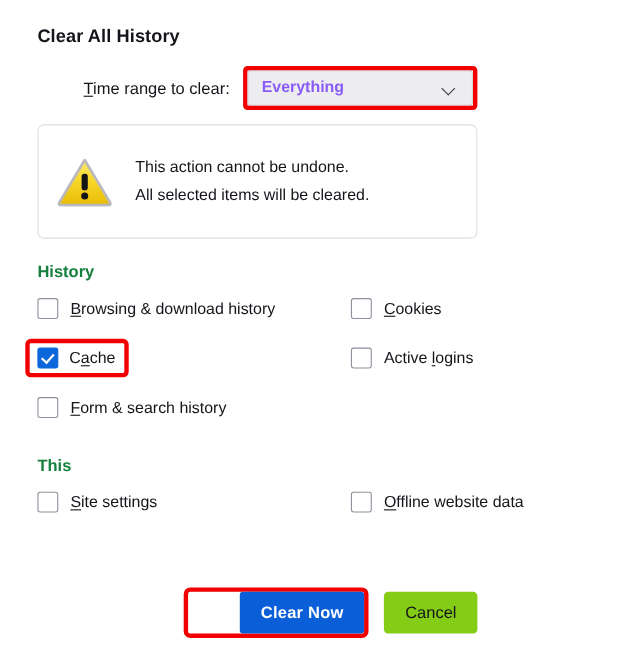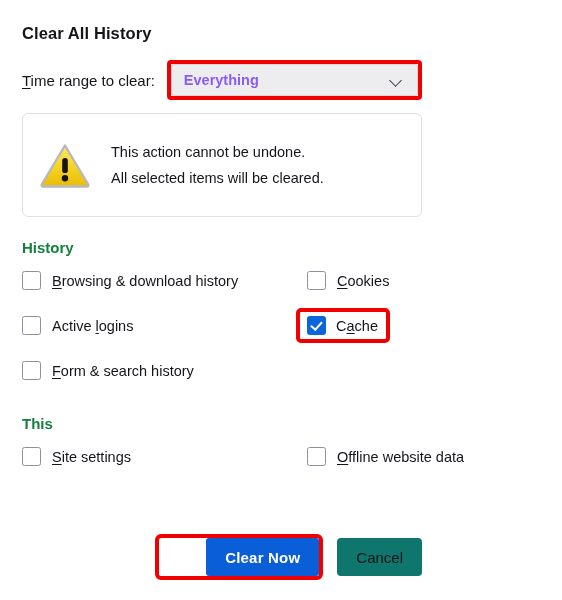--- a/index.html
+++ b/index.html
@@ -12,21 +12,21 @@
     height: 600px;
     font-family: "Liberation Sans", "DejaVu Sans", sans-serif;
     color: #1b1b1d;
     -webkit-font-smoothing: antialiased;
     overflow: hidden;
     position: relative;
   }
 
   .dialog {
     position: absolute;
-    left: 0; top: 0;
+    left: 12px; top: 0;
     width: 444px;
     height: 600px;
     box-sizing: border-box;
     padding: 18px 22px 0 22px;
   }
 
   
   .dialog-title {
     font-size: 16.5px;
     font-weight: bold;
@@ -41,20 +41,21 @@
     display: flex;
     align-items: center;
     margin-top: 19px;
     height: 34px;
   }
   .timerange-label {
     font-size: 15px;
     color: #15141a;
     white-space: nowrap;
     margin-right: 12px;
+    margin-left: 42px;
   }
   u.ak { text-decoration: underline; text-underline-offset: 2px; }
 
   .select-highlight {
     position: relative;
     flex: 1;
     border: 4px solid #f20000;
     border-radius: 4px;
     padding: 0;
     box-sizing: border-box;
@@ -206,21 +207,21 @@
     border: none;
     border-radius: 3px;
     height: 38px;
     padding: 0 19px;
     cursor: pointer;
     font-family: inherit;
     letter-spacing: .2px;
     margin-left: 47px;
   }
   .btn-secondary {
-    background: #0f766e;
+    background: #84cc16;
     color: #15141a;
     font-size: 15px;
     border: none;
     border-radius: 4px;
     height: 38px;
     padding: 0 19px;
     cursor: pointer;
     font-family: inherit;
   }
 </style>
@@ -267,29 +268,29 @@
       <span class="cb-box"></span>
       <span class="cb-label"><u class="ak">B</u><span>rowsing &amp; download history</span></span>
     </div>
 
     <div class="cb-row">
       <span class="cb-box"></span>
       <span class="cb-label"><u class="ak">C</u><span>ookies</span></span>
     </div>
 
     <div class="cb-row">
-      <span class="cb-box"></span>
-      <span class="cb-label"><span>Active </span><u class="ak">l</u><span>ogins</span></span>
-    </div>
-
-    <div class="cb-row">
       <span class="redbox">
         <span class="cb-box checked"></span>
         <span class="cb-label"><span>C</span><u class="ak">a</u><span>che</span></span>
       </span>
+    </div>
+
+    <div class="cb-row">
+      <span class="cb-box"></span>
+      <span class="cb-label"><span>Active </span><u class="ak">l</u><span>ogins</span></span>
     </div>
 
     <div class="cb-row">
       <span class="cb-box"></span>
       <span class="cb-label"><u class="ak">F</u><span>orm &amp; search history</span></span>
     </div>
 
     <div class="cb-row"></div>
   </div>
 

